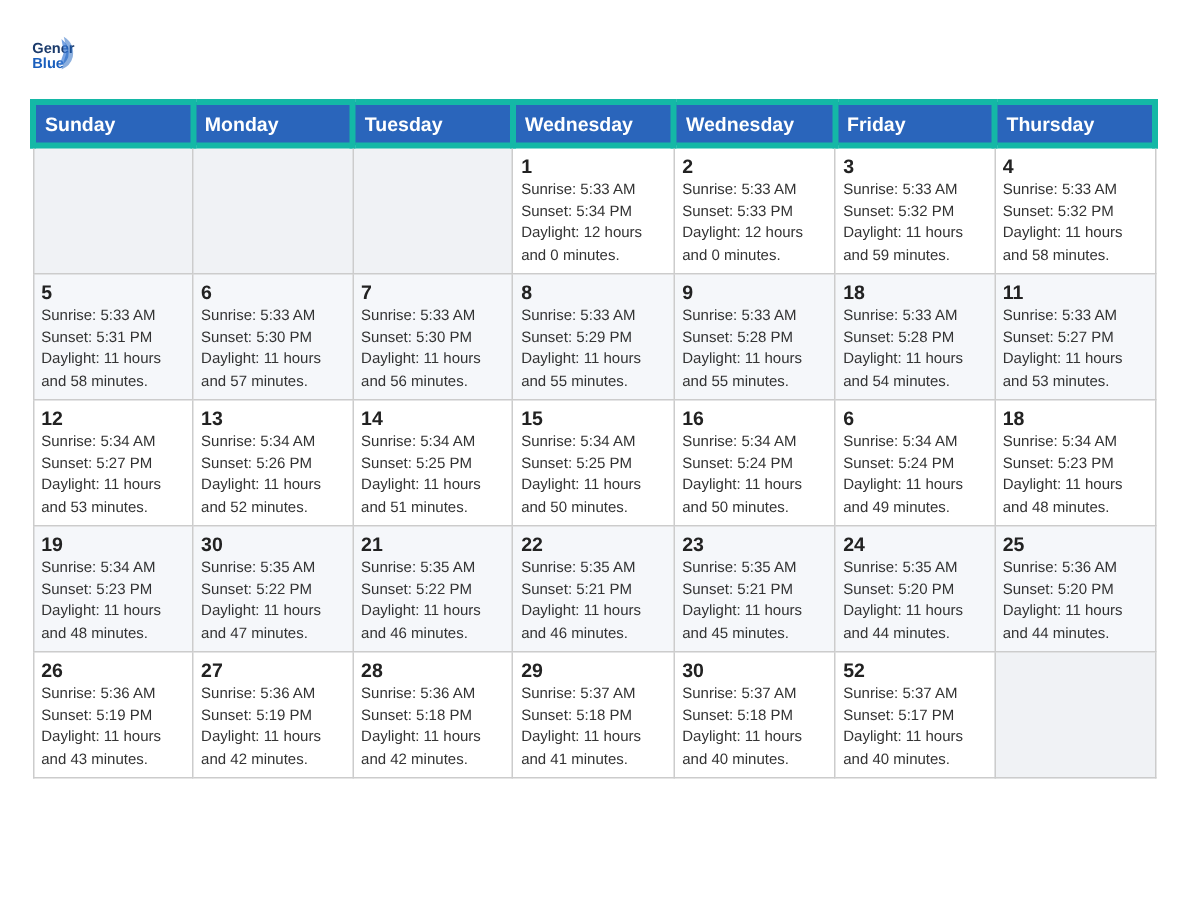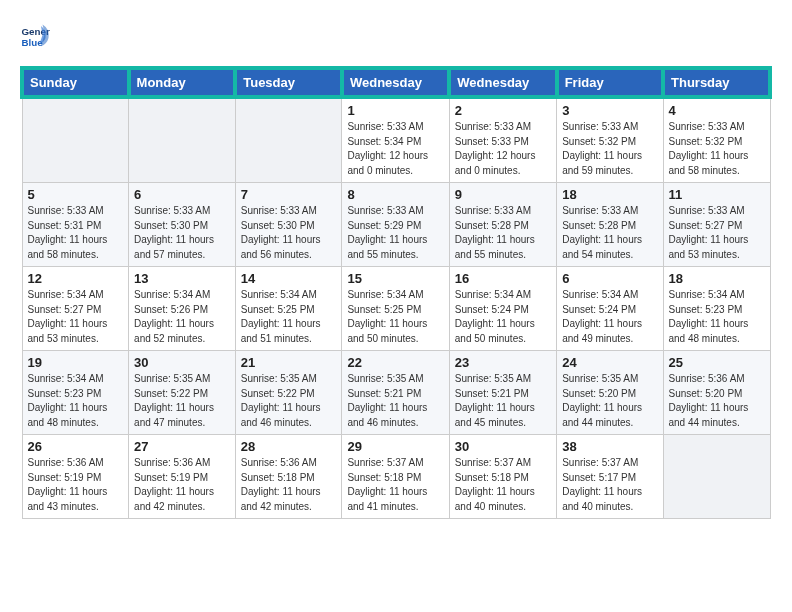--- a/index.html
+++ b/index.html
@@ -330,21 +330,21 @@
 and 41 minutes.</div>
           </td>
           <td>
             <div class="day-num">30</div>
             <div class="day-info" style="white-space: pre-line;">Sunrise: 5:37 AM
 Sunset: 5:18 PM
 Daylight: 11 hours
 and 40 minutes.</div>
           </td>
           <td>
-            <div class="day-num">38</div>
+            <div class="day-num">52</div>
             <div class="day-info" style="white-space: pre-line;">Sunrise: 5:37 AM
 Sunset: 5:17 PM
 Daylight: 11 hours
 and 40 minutes.</div>
           </td>
           <td class="empty-cell"></td>
         </tr>
       </tbody>
   </table>
 </div>

